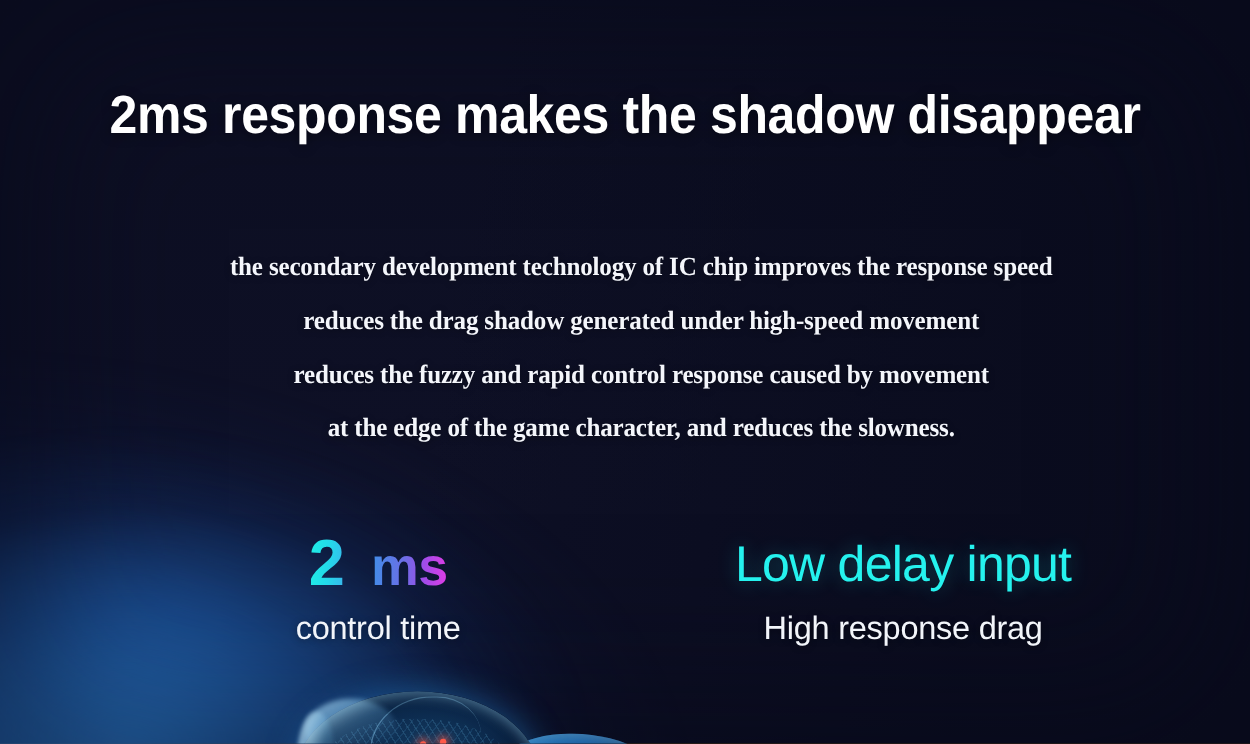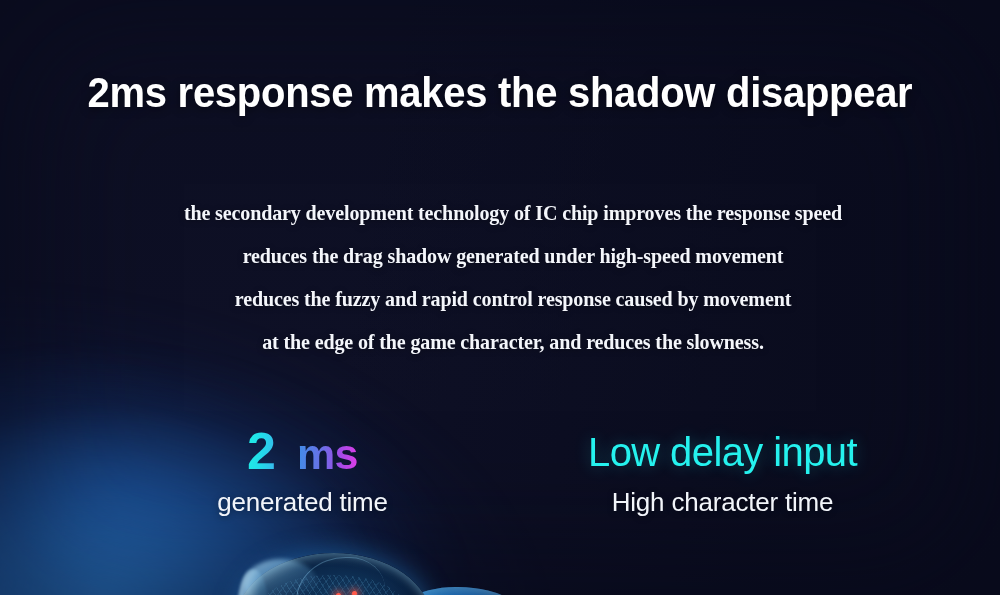--- a/index.html
+++ b/index.html
@@ -286,26 +286,26 @@
     <div class="body-line">at the edge of the game character, and reduces the slowness.</div>
   </div>
 
   <div class="stats">
 
     <div class="stat-col stat-left">
       <div class="metric-row">
         <span class="metric-num">2</span>
         <span class="metric-unit">ms</span>
       </div>
-      <div class="stat-caption">generated time</div>
+      <div class="stat-caption">control time</div>
     </div>
 
     <div class="stat-col stat-right">
       <div class="metric-head">Low delay input</div>
-      <div class="stat-caption">High character time</div>
+      <div class="stat-caption">High response drag</div>
     </div>
 
   </div>
 
   <div class="device">
 
     <div class="device-tail"></div>
     <div class="device-body">
       <div class="device-texture"></div>
       <div class="device-seam"></div>

